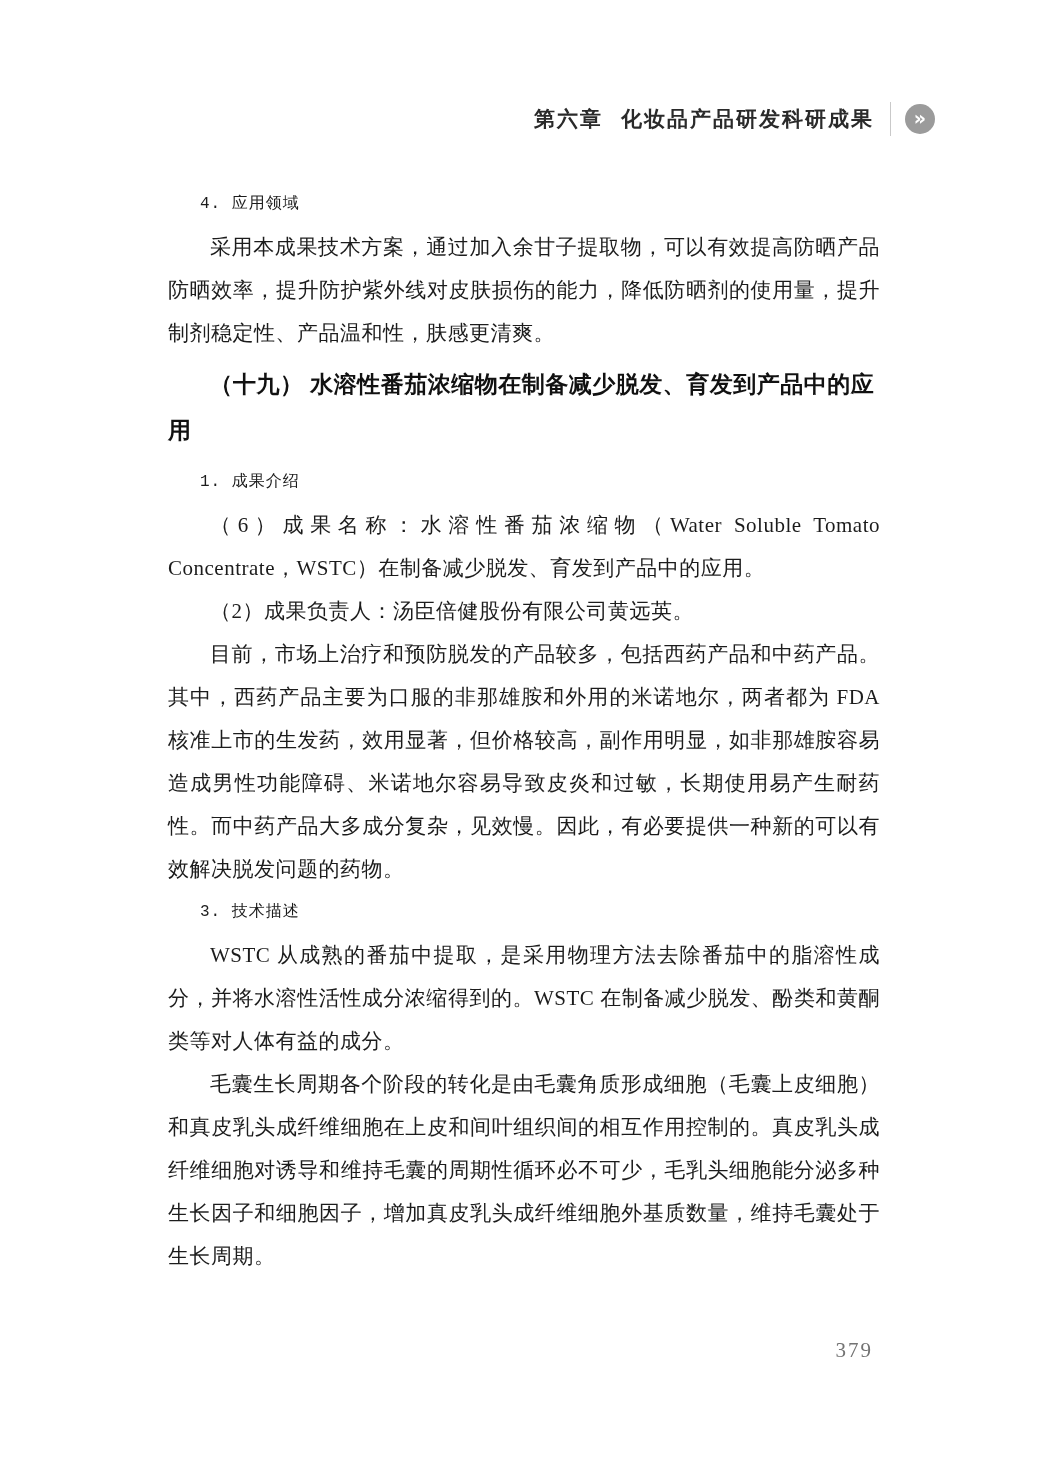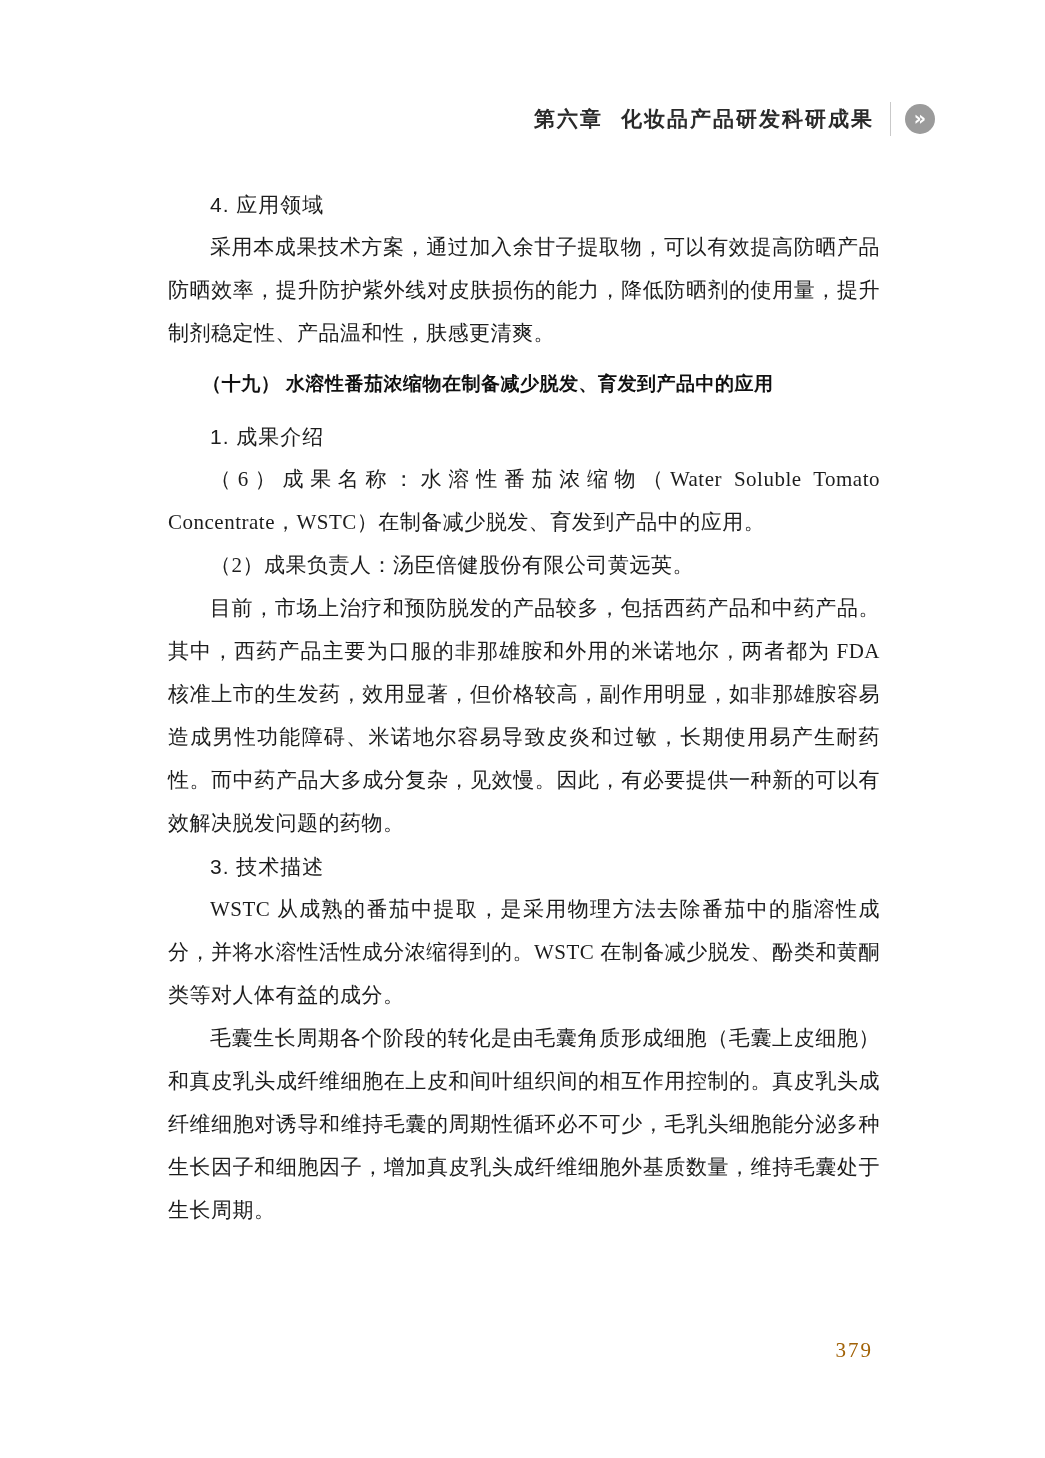--- a/index.html
+++ b/index.html
@@ -41,36 +41,36 @@
   
   .content{
     position:absolute;left:168px;top:183px;width:712px;
   }
   .para{
     font-size:21px;line-height:43px;
     text-align:justify;text-indent:2em;
     margin:0;letter-spacing:0.5px;
   }
   .subhead{
-    font-size:21px;line-height:43px;
+    font-size:16px;line-height:43px;
     text-indent:2em;margin:0;letter-spacing:1px;
-    font-family:Liberation Sans, sans-serif;
+    font-family:Liberation Mono, monospace;
   }
   .topic-heading{
-    font-size:19px;line-height:46px;
+    font-size:23px;line-height:46px;
     font-family:"Liberation Sans","DejaVu Sans",sans-serif;
     font-weight:700;color:#111;
     text-indent:1.8em;
     margin:6px 0 8px 0;
     letter-spacing:0.5px;
   }
   .item{margin:0;}
   .page-number{
     position:absolute;top:1338px;right:172px;
-    font-size:21px;color:#a16207;
+    font-size:21px;color:#737373;
     font-family:"Liberation Serif","DejaVu Serif",serif;
     letter-spacing:2px;
   }
 </style>
 </head>
 <body>
 
 <div class="page">
 
   <div class="running-header">

